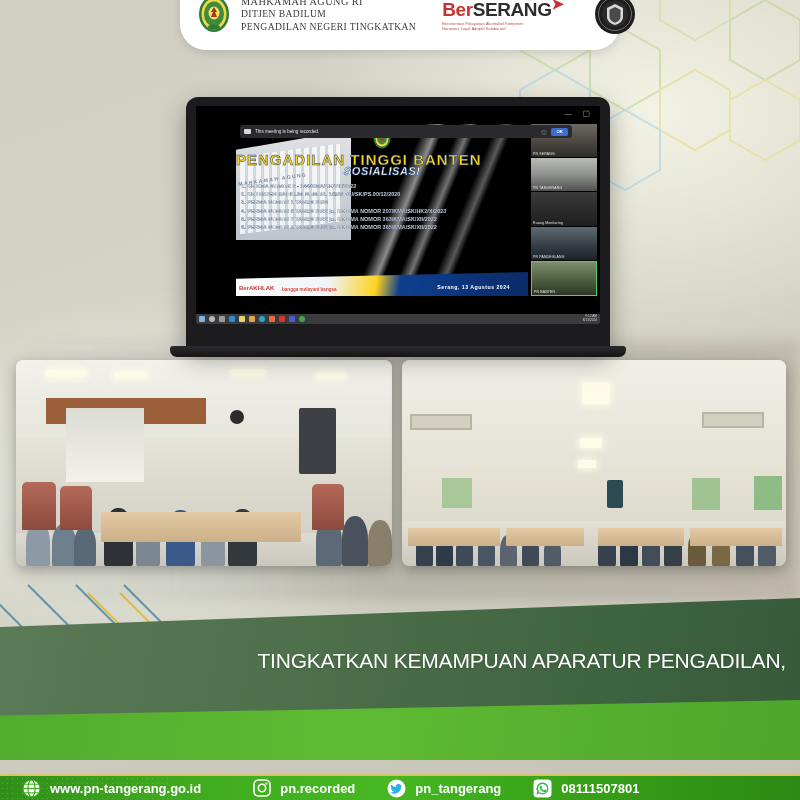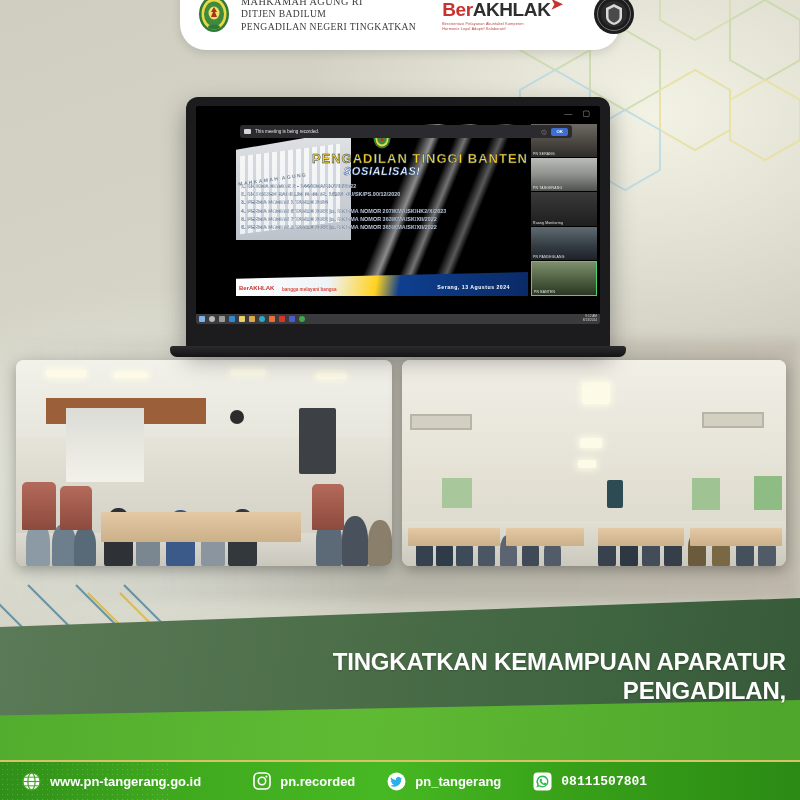--- a/index.html
+++ b/index.html
@@ -122,22 +122,22 @@
   }
   .slide-wm {
     position:absolute; left:2px; top:52px; font-size:5px; letter-spacing:1.4px;
     color:#7c8795; font-weight:bold; transform:rotate(-8deg); white-space:nowrap;
   }
   .slide-seal {
     position:absolute; left:50%; top:4px; transform:translateX(-50%);
     width:19px; height:21px;
   }
   .slide-title {
-    position:absolute; left:0; right:0; top:27px; text-align:right;
-    font-size:13px; font-weight:bold; letter-spacing:1px;
+    position:absolute; left:0; right:0; top:27px; text-align:left;
+    font-size:15px; font-weight:bold; letter-spacing:1px;
     color:#ffd21f; -webkit-text-stroke:.45px #173a6e;
     font-family:"Liberation Sans", sans-serif;
   }
   .slide-sub {
     position:absolute; left:0; right:0; top:41px; text-align:center;
     font-size:11px; font-weight:bold; font-style:italic; letter-spacing:.6px;
     color:#ffffff; -webkit-text-stroke:.5px #1d4a8c;
   }
   .slide-list {
     position:absolute; left:5px; top:58px; right:6px;
@@ -217,46 +217,46 @@
     position:absolute; left:0; top:700px; width:800px; height:60px;
     background:linear-gradient(95deg,#52ad2e 0%, #5fba33 45%, #4ea62b 100%);
     clip-path:polygon(0 26%, 800px 0, 800px 100%, 0 100%);
   }
   .date-txt {
     position:absolute; left:16px; top:725px; z-index:6;
     font-size:15px; font-weight:bold; color:#ffffff; letter-spacing:.2px;
   }
   .title-wrap { position:absolute; right:14px; top:648px; width:600px; text-align:right; z-index:6; }
   .title-l1, .title-l2 {
-    font-size:24px; font-weight:bold; color:#ffffff; letter-spacing:-.2px; line-height:1.2;
+    font-size:21px; font-weight:normal; color:#ffffff; letter-spacing:-.2px; line-height:1.2;
     text-shadow:0 1px 2px rgba(0,0,0,.25);
   }
   .title-sub {
     font-size:13.6px; color:#e9efe7; letter-spacing:.15px; margin-top:3px;
     text-shadow:0 1px 2px rgba(0,0,0,.22);
   }
 
   
   .footer {
-    position:absolute; left:0; bottom:0; width:800px; height:40px;
+    position:absolute; left:0; bottom:0; width:800px; height:26px;
     background:linear-gradient(90deg,#2f8f18 0%, #3fa81e 20%, #46b822 48%, #37a018 72%, #2b8a14 100%);
     border-top:2px solid #d9c36a;
     display:flex; align-items:center; z-index:7;
   }
   .footer::before {
     content:""; position:absolute; left:0; top:0; bottom:0; width:170px;
     background-image:radial-gradient(rgba(255,255,255,.22) .8px, transparent .9px);
     background-size:5px 5px; opacity:.8;
   }
   .f-item { display:flex; align-items:center; color:#fff; font-weight:bold; font-size:13px; position:relative; z-index:2; }
   .f-item .f-ico { margin-right:9px; display:flex; align-items:center; }
   .f-web { margin-left:22px; }
   .f-ig { margin-left:52px; }
   .f-tw { margin-left:32px; }
-  .f-wa { margin-left:32px;font-family:Liberation Mono, monospace; }
+  .f-wa { margin-left:32px; }
 
   svg { display:block; }
 </style>
 </head>
 <body>
 
 <div id="stage">
 
   <div class="bg-base"></div>
 
@@ -298,21 +298,21 @@
       <ellipse cx="18" cy="33" rx="6" ry="2.4" fill="#2f7a35"></ellipse>
     </svg>
     <div class="ma-text">
       <div>MAHKAMAH AGUNG RI</div>
       <div>DITJEN BADILUM</div>
       <div>PENGADILAN NEGERI TINGKATKAN</div>
     </div>
 
     <div class="berakhlak">
       <div class="ba-word">
-        <span class="ba-ber">Ber</span><span class="ba-akhlak">AKHLAK</span><span class="ba-tick">➤</span>
+        <span class="ba-ber">Ber</span><span class="ba-akhlak">SERANG</span><span class="ba-tick">➤</span>
       </div>
       <div class="ba-sub1">Berorientasi Pelayanan  Akuntabel  Kompeten</div>
       <div class="ba-sub2">Harmonis  Loyal  Adaptif  Kolaboratif</div>
     </div>
 
     <svg class="badge-dark" viewBox="0 0 42 42">
       <circle cx="21" cy="21" r="20" fill="#1d1d1d"></circle>
       <circle cx="21" cy="21" r="16.5" fill="none" stroke="#6f6f6f" stroke-width="1"></circle>
       <circle cx="21" cy="21" r="13" fill="#2b2b2b"></circle>
       <path d="M21 11 L29 15 V24 C29 28 25 31 21 32 C17 31 13 28 13 24 V15 Z" fill="#d8d8d8"></path>

